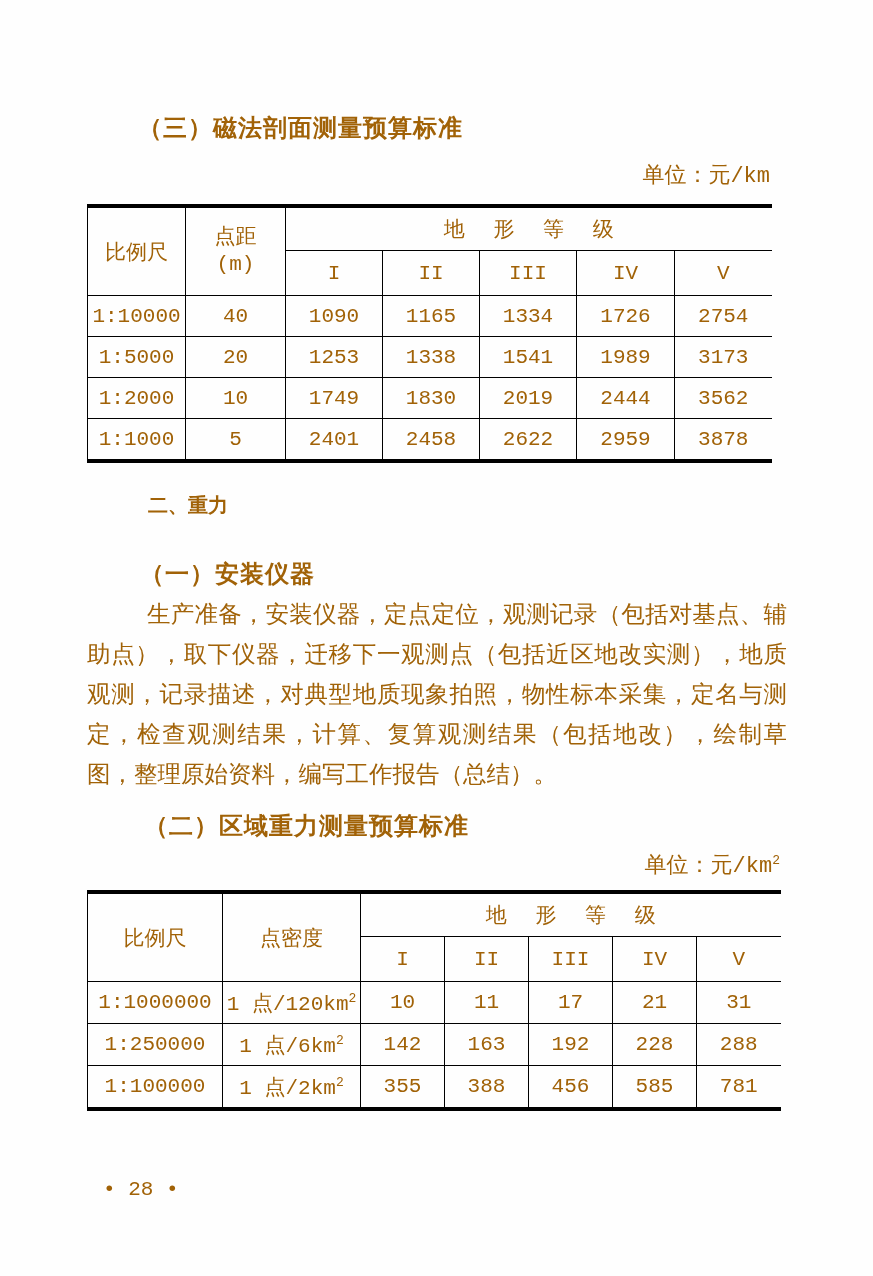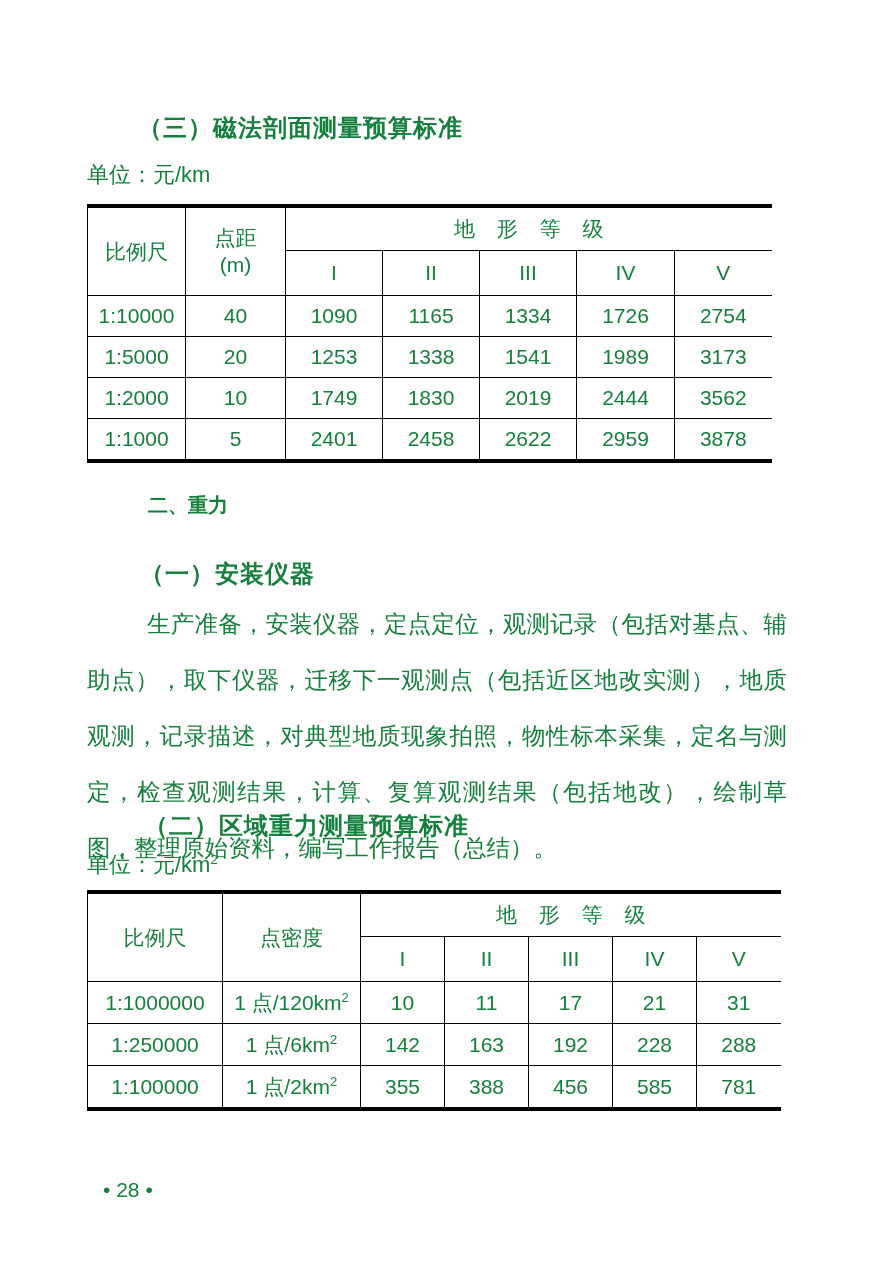--- a/index.html
+++ b/index.html
@@ -5,45 +5,45 @@
   html, body {
     margin: 0;
     padding: 0;
     background: #ffffff;
   }
   #page {
     position: relative;
     width: 873px;
     height: 1276px;
     background: #fefefe;
-    color: #15803d;
-    font-family: Liberation Sans, sans-serif;
+    color: #a16207;
+    font-family: Liberation Mono, monospace;
     overflow: hidden;
   }
   .abs { position: absolute; }
 
   .sec-title {
     font-size: 24px;
     font-weight: bold;
     letter-spacing: 1px;
     white-space: nowrap;
   }
   .big-heading {
     font-size: 20px;
     font-weight: bold;
     white-space: nowrap;
   }
   .unit-line {
     font-size: 22px;
-    text-align: left;
+    text-align: right;
     white-space: nowrap;
   }
   .body-par {
     font-size: 23.5px;
-    line-height: 56px;
+    line-height: 40px;
     text-align: justify;
     text-indent: 60px;
   }
   sup { font-size: 13px; }
 
   table.tbl {
     border-collapse: collapse;
     table-layout: fixed;
     border-top: 4px solid #000;
     border-bottom: 4px solid #000;

